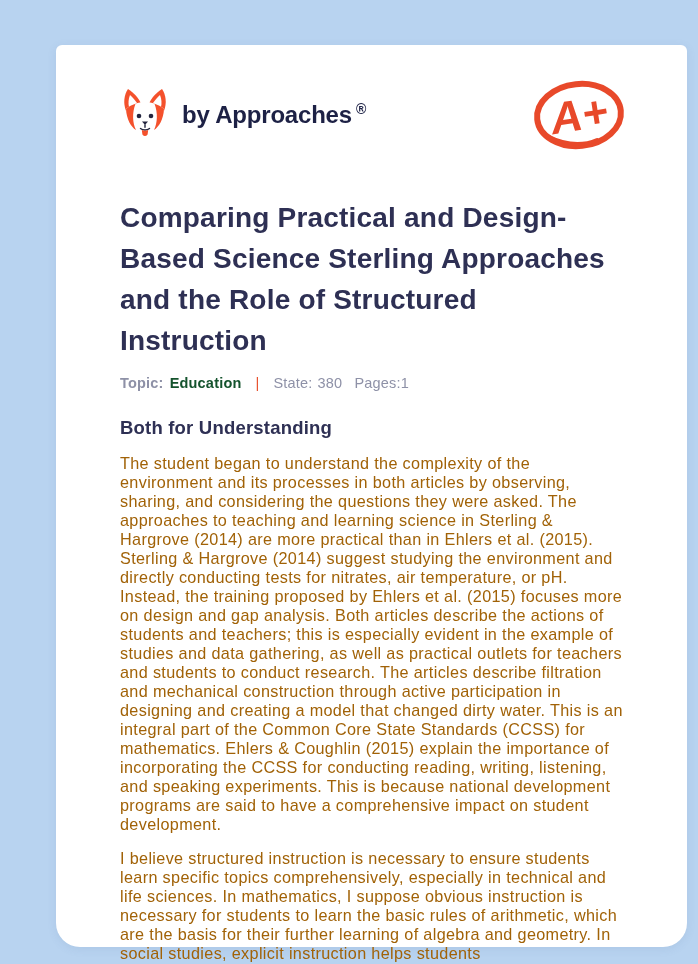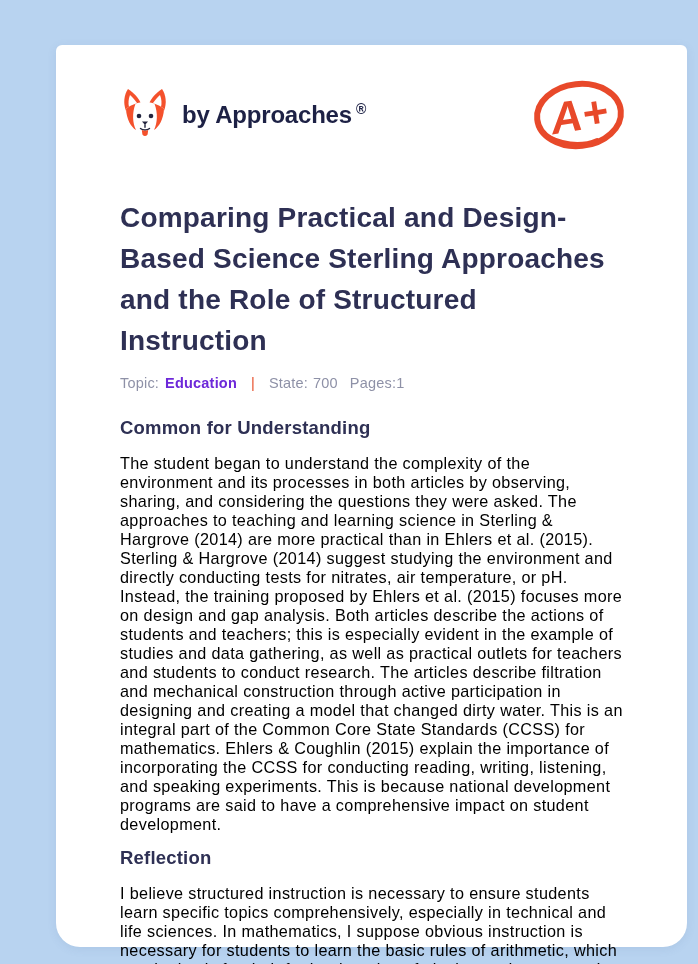--- a/index.html
+++ b/index.html
@@ -62,23 +62,23 @@
     letter-spacing: 0.2px;
   }
   .meta {
     margin-top: 14px;
     display: flex;
     align-items: center;
     font-size: 14.5px;
     color: #8e91a7;
     letter-spacing: 0.2px;
   }
-  .meta .topic-label { margin-right: 6px; }
+  .meta .topic-label { margin-right: 6px; font-weight: bold; }
   .meta .topic-value {
-    color: #6d28d9;
+    color: #14532d;
     font-weight: 700;
     text-decoration: none;
     cursor: pointer;
   }
   .meta .sep {
     color: #e8502c;
     margin: 0 14px;
   }
   .meta .words-label { margin-right: 5px; }
   .meta .words-value { margin-right: 12px; }
@@ -91,21 +91,21 @@
     letter-spacing: 0.2px;
   }
   h2.section-heading.second {
     margin-top: 13px;
   }
   p.section-body {
     margin: 15px 0 0 0;
     width: 507px;
     font-size: 16.2px;
     line-height: 19px;
-    color: #000000;
+    color: #a16207;
     letter-spacing: 0.35px;
   }
 </style>
 </head>
 <body>
 
 <div class="card">
   <div class="content">
 
     <div class="brand-row">
@@ -136,25 +136,24 @@
       </svg>
     </div>
 
     <h1 class="title">Comparing Practical and Design-Based Science Sterling Approaches and the Role of Structured Instruction</h1>
 
     <div class="meta">
       <span class="topic-label">Topic:</span>
       <a class="topic-value">Education</a>
       <span class="sep">|</span>
       <span class="words-label">State:</span>
-      <span class="words-value">700</span>
+      <span class="words-value">380</span>
       <span class="pages-label">Pages:</span>
       <span class="pages-value">1</span>
     </div>
 
-    <h2 class="section-heading">Common for Understanding</h2>
+    <h2 class="section-heading">Both for Understanding</h2>
     <p class="section-body">The student began to understand the complexity of the environment and its processes in both articles by observing, sharing, and considering the questions they were asked. The approaches to teaching and learning science in Sterling &amp; Hargrove (2014) are more practical than in Ehlers et al. (2015). Sterling &amp; Hargrove (2014) suggest studying the environment and directly conducting tests for nitrates, air temperature, or pH. Instead, the training proposed by Ehlers et al. (2015) focuses more on design and gap analysis. Both articles describe the actions of students and teachers; this is especially evident in the example of studies and data gathering, as well as practical outlets for teachers and students to conduct research. The articles describe filtration and mechanical construction through active participation in designing and creating a model that changed dirty water. This is an integral part of the Common Core State Standards (CCSS) for mathematics. Ehlers &amp; Coughlin (2015) explain the importance of incorporating the CCSS for conducting reading, writing, listening, and speaking experiments. This is because national development programs are said to have a comprehensive impact on student development.</p>
 
-    <h2 class="section-heading second">Reflection</h2>
     <p class="section-body">I believe structured instruction is necessary to ensure students learn specific topics comprehensively, especially in technical and life sciences. In mathematics, I suppose obvious instruction is necessary for students to learn the basic rules of arithmetic, which are the basis for their further learning of algebra and geometry. In social studies, explicit instruction helps students</p>
 
   </div>
 </div>
 
 </body></html>

